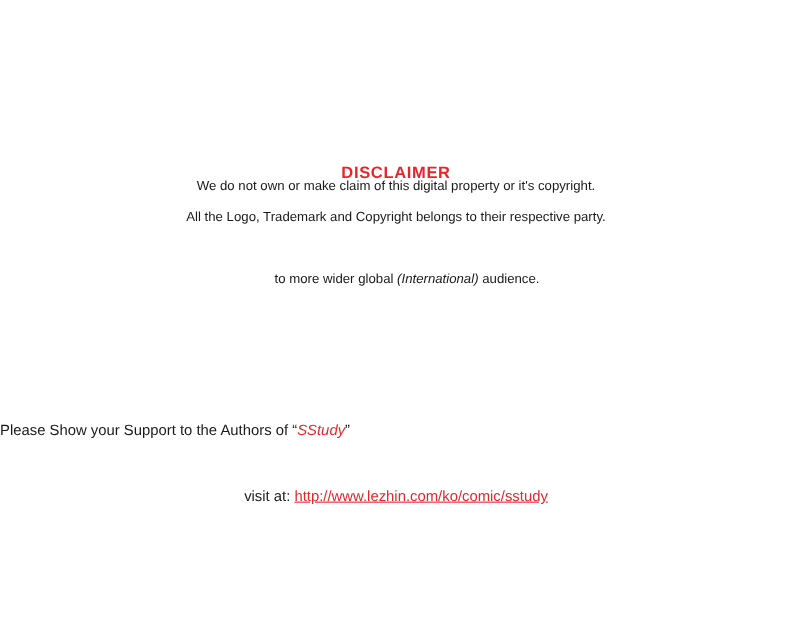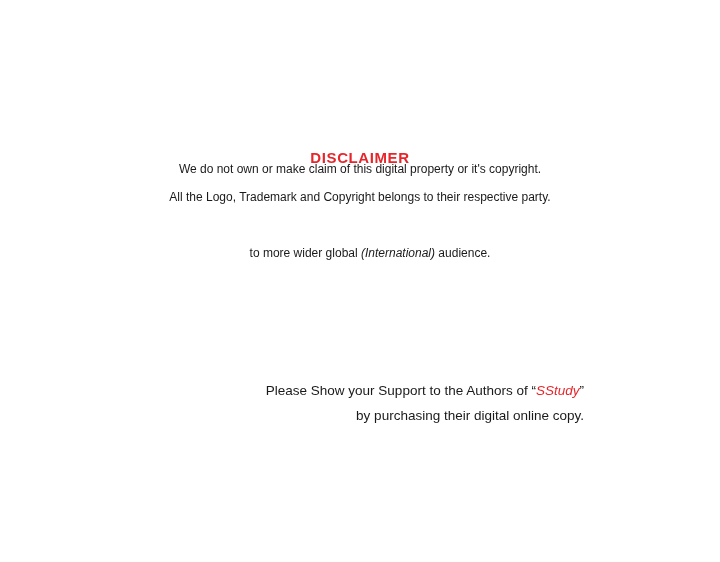--- a/index.html
+++ b/index.html
@@ -46,21 +46,21 @@
     white-space: pre-wrap;
   }
   .italic {
     font-style: italic;
   }
   .support-block {
     position: absolute;
     top: 378px;
     left: 0;
     width: 584px;
-    text-align: right;
+    text-align: left;
   }
   .support-line {
     font-size: 13.5px;
     line-height: 25px;
     color: #1a1a1a;
   }
   .red-name {
     color: #e8252a;
     font-style: italic;
   }
@@ -93,17 +93,19 @@
     <div class="body-line">All the Logo, Trademark and Copyright belongs to their respective party.</div>
     <div class="body-line">
       <span>to more wider global </span><span class="italic">(International)</span><span> audience.</span>
     </div>
   </div>
 
   <div class="support-block">
     <div class="support-line">
       <span>Please Show your Support to the Authors of “</span><span class="red-name">SStudy</span><span>”</span>
     </div>
-    <div class="support-line">by purchasing their digital online copy.</div>
   </div>
 
+  <div class="visit-block">
+    <span class="visit-label">visit at: </span><span class="visit-link">http://www.lezhin.com/ko/comic/sstudy</span>
+  </div>
 
 </div>
 
 </body></html>

